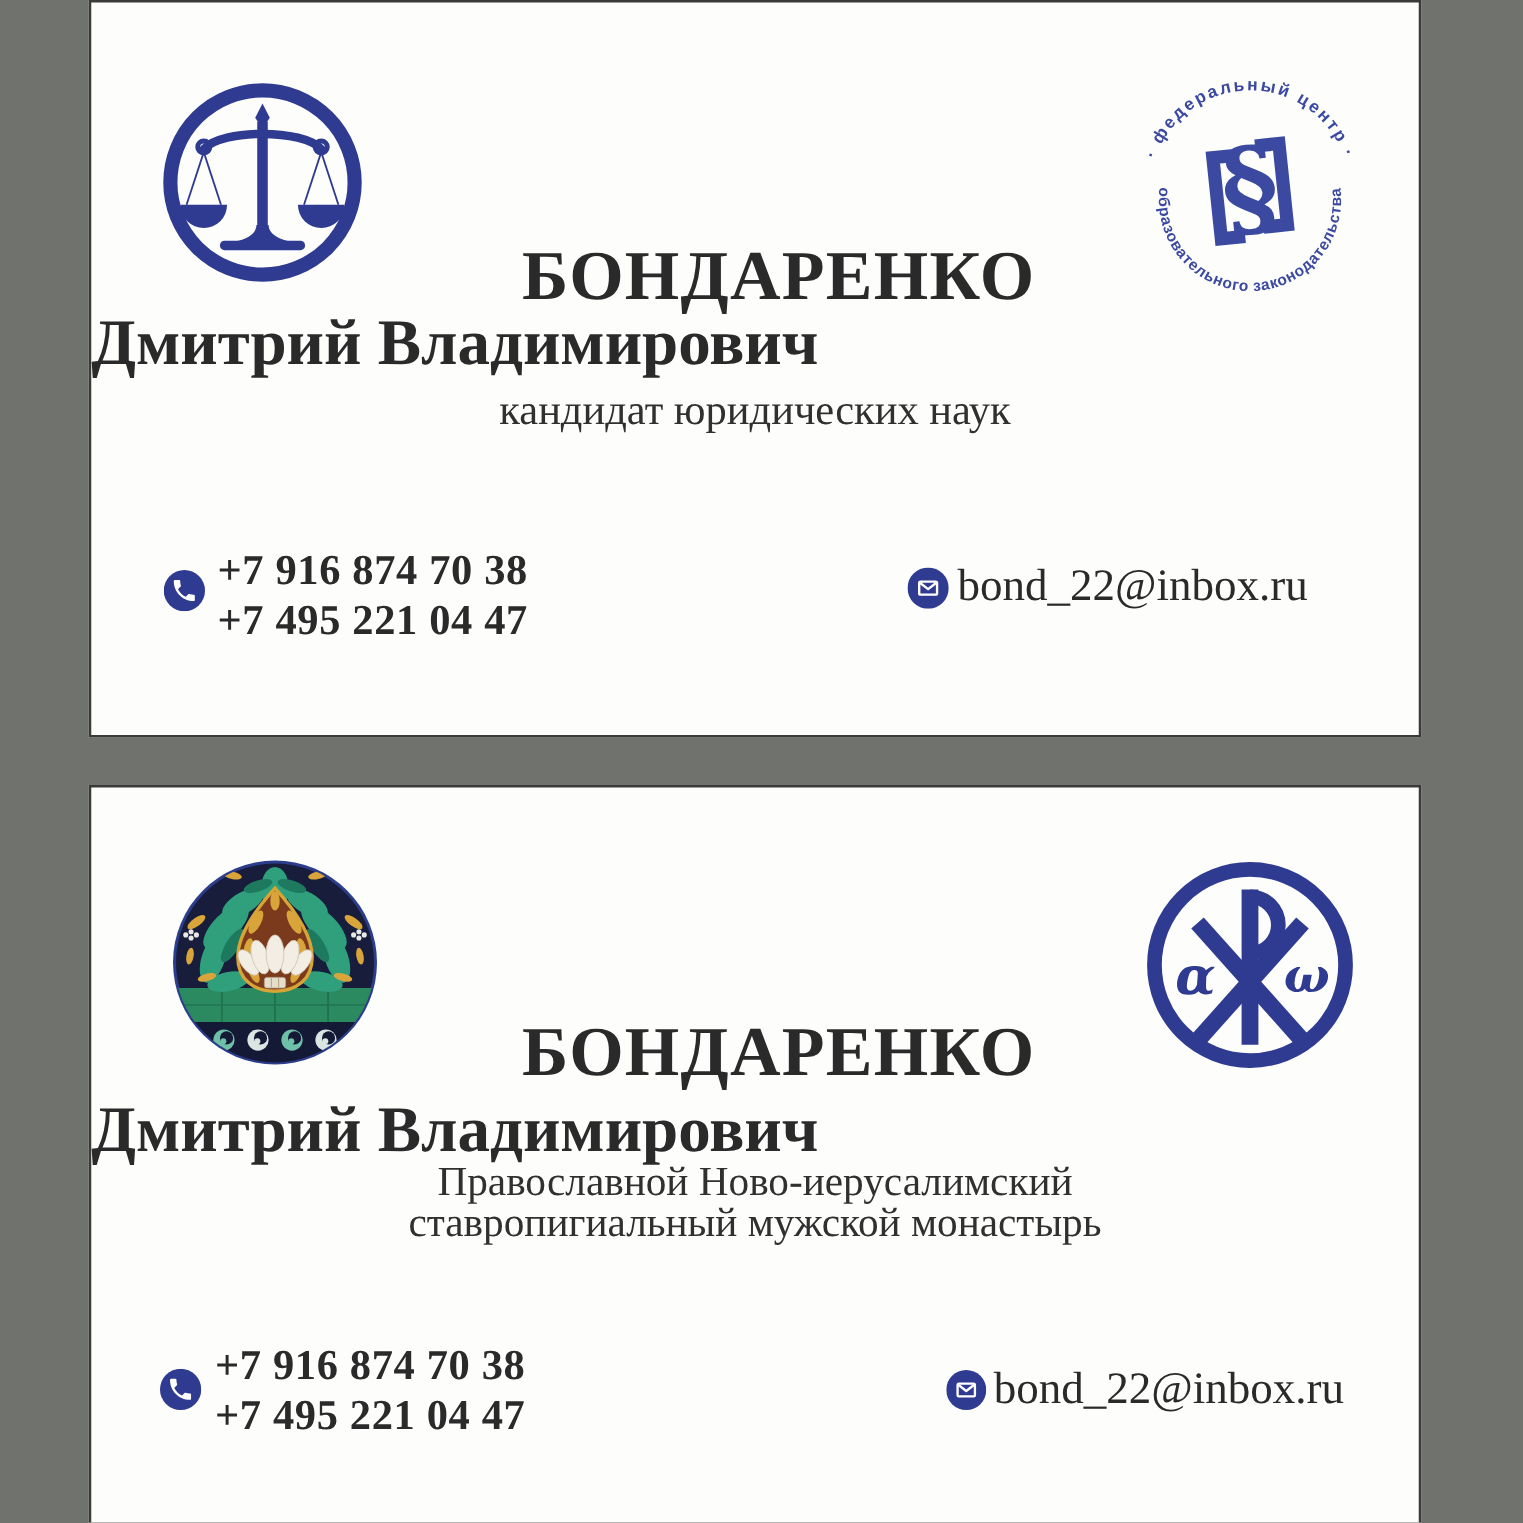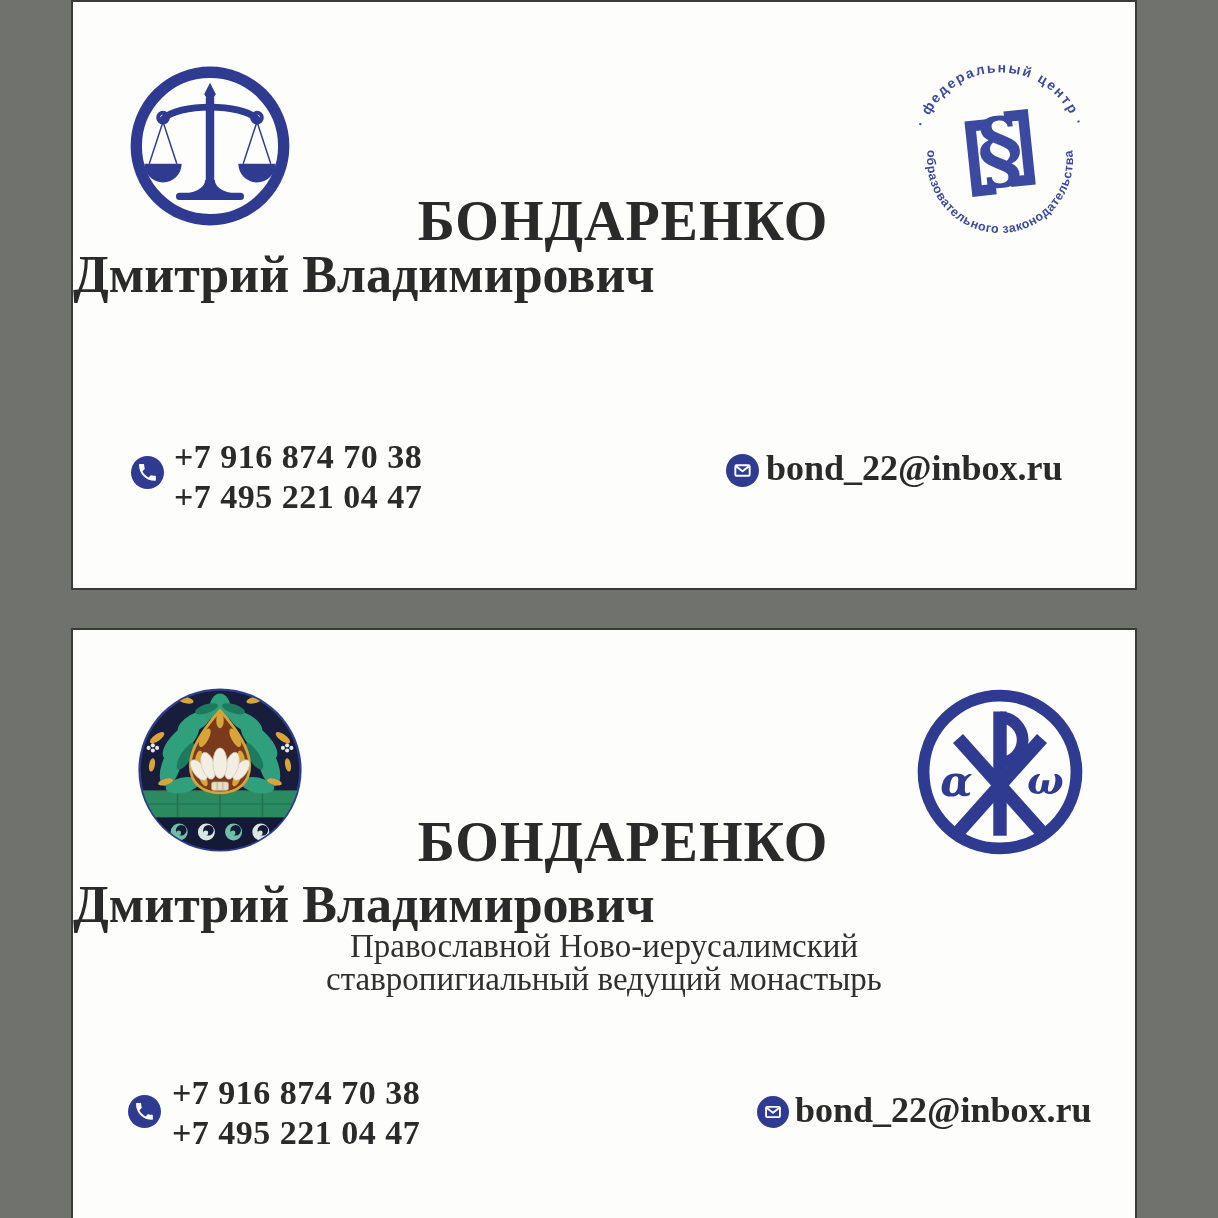--- a/index.html
+++ b/index.html
@@ -37,21 +37,21 @@
   }
   #card1 .subtitles .sub-line{line-height:37px;}
   #card2 .subtitles{font-size:33px;}
   #card2 .subtitles .sub-line{line-height:33px;}
   .phone-block{
     font-size:34px;font-weight:bold;line-height:39.5px;
     letter-spacing:0.5px;white-space:nowrap;text-align:center;
   }
   #card2 .phone-block{line-height:40px;}
   .email-text{
-    font-size:36px;font-weight:bold;white-space:nowrap;
+    font-size:36px;font-weight:normal;white-space:nowrap;
   }
   .icon-svg{display:block;}
   svg text{user-select:none;}
 </style>
 </head>
 <body>
 
 <div class="card" id="card1">
 
   <svg class="abs icon-svg" style="left:56px;top:63px;" width="162" height="162" viewBox="0 0 100 100">
@@ -86,20 +86,21 @@
       <path d="M92,70 L72,70 L72,138 L92,138" fill="none" stroke="#3b4aa0" stroke-width="11"></path>
       <path d="M108,64 L128,64 L128,132 L108,132" fill="none" stroke="#3b4aa0" stroke-width="11"></path>
       <text x="100" y="129" text-anchor="middle" font-family="DejaVu Serif, serif" font-weight="bold" font-size="90" fill="#3b4aa0">§</text>
     </g>
   </svg>
 
   <div class="abs name-last" style="top:190px;">БОНДАРЕНКО</div>
   <div class="abs name-first" style="top:246px;">Дмитрий Владимирович</div>
 
   <div class="abs subtitles" style="top:308px;">
+    <div class="sub-line">кандидат юридических наук</div>
   </div>
 
   <svg class="abs icon-svg" style="left:58px;top:454px;" width="33" height="33" viewBox="0 0 24 24">
     <circle cx="12" cy="12" r="12" fill="#2e3b90"></circle>
     <path transform="translate(3.8,3.8) scale(0.68)" fill="#ffffff" d="M6.62 10.79c1.44 2.83 3.76 5.14 6.59 6.59l2.2-2.21c.27-.27.67-.36 1.02-.24 1.12.37 2.33.57 3.57.57.55 0 1 .45 1 1V20c0 .55-.45 1-1 1-9.39 0-17-7.61-17-17 0-.55.45-1 1-1h3.5c.55 0 1 .45 1 1 0 1.25.2 2.45.57 3.57.11.35.03.74-.25 1.02l-2.2 2.2z"></path>
   </svg>
   <div class="abs phone-block" style="left:101px;top:435px;">
     <div>+7 916 874 70 38</div>
     <div>+7 495 221 04 47</div>
   </div>
@@ -229,21 +230,21 @@
     <path d="M50,17.5 a13.5,13.5 0 0 1 0,27" fill="none" stroke="#2e3b90" stroke-width="7"></path>
     <text x="24" y="64" text-anchor="middle" font-family="DejaVu Serif, serif" font-style="italic" font-size="25" font-weight="bold" fill="#2e3b90">α</text>
     <text x="77" y="63" text-anchor="middle" font-family="DejaVu Serif, serif" font-style="italic" font-size="23" font-weight="bold" fill="#2e3b90">ω</text>
   </svg>
 
   <div class="abs name-last" style="top:183px;">БОНДАРЕНКО</div>
   <div class="abs name-first" style="top:248px;">Дмитрий Владимирович</div>
 
   <div class="abs subtitles" style="top:300px;">
     <div class="sub-line">Православной Ново-иерусалимский</div>
-    <div class="sub-line">ставропигиальный ведущий монастырь</div>
+    <div class="sub-line">ставропигиальный мужской монастырь</div>
   </div>
 
   <svg class="abs icon-svg" style="left:55px;top:465px;" width="33" height="33" viewBox="0 0 24 24">
     <circle cx="12" cy="12" r="12" fill="#2e3b90"></circle>
     <path transform="translate(3.8,3.8) scale(0.68)" fill="#ffffff" d="M6.62 10.79c1.44 2.83 3.76 5.14 6.59 6.59l2.2-2.21c.27-.27.67-.36 1.02-.24 1.12.37 2.33.57 3.57.57.55 0 1 .45 1 1V20c0 .55-.45 1-1 1-9.39 0-17-7.61-17-17 0-.55.45-1 1-1h3.5c.55 0 1 .45 1 1 0 1.25.2 2.45.57 3.57.11.35.03.74-.25 1.02l-2.2 2.2z"></path>
   </svg>
   <div class="abs phone-block" style="left:99px;top:443px;">
     <div>+7 916 874 70 38</div>
     <div>+7 495 221 04 47</div>
   </div>

